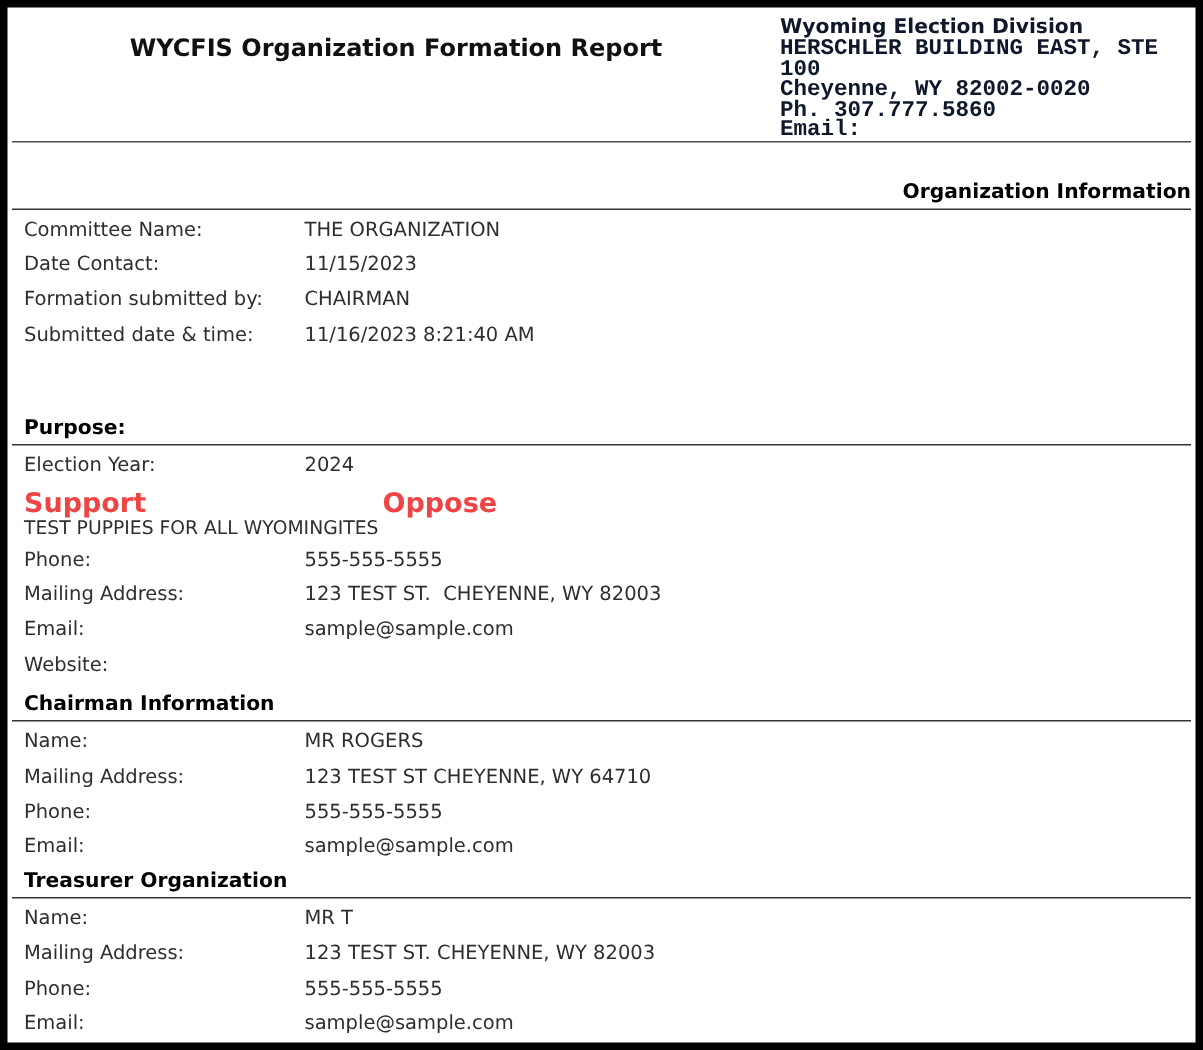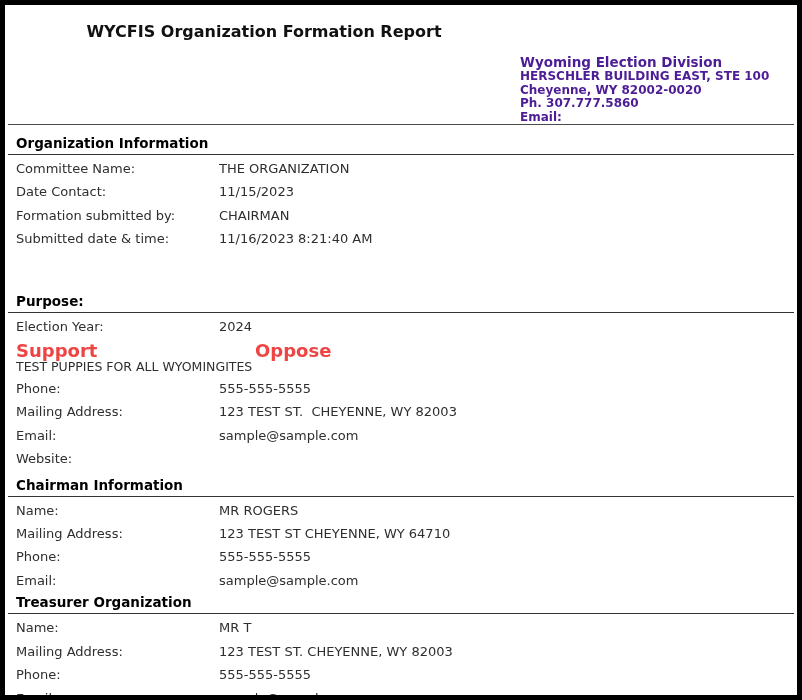--- a/index.html
+++ b/index.html
@@ -30,58 +30,57 @@
     text-align: center;
     padding-top: 12px;
     font-size: 16px;
     font-weight: bold;
     color: #111111;
   }
   .division {
     width: 270px;
     flex-shrink: 0;
     padding-right: 4px;
-    color: #4c1d95;
-    font-weight: bold;
-    margin-top: 44px;
+    color: #0f172a;
+    font-weight: bold;
   }
   .division-name {
     font-size: 13.5px;
     line-height: 16px;
   }
   .division-line {
-    font-size: 12px;
+    font-size: 15px;
     line-height: 13.5px;
+    font-family: Liberation Mono, monospace;
   }
   
   .content {
     margin: 0 3px;
     font-size: 13px;
   }
   .section-heading {
     font-size: 13.5px;
     font-weight: bold;
     color: #000000;
     line-height: 16px;
     padding: 0 0 3px 8px;
     border-bottom: 1.5px solid #333333;
   }
-  .mt-org       { margin-top: 10px; }
+  .mt-org       { margin-top: 25px; text-align: right; }
   .mt-purpose   { margin-top: 42px; }
   .mt-contact   { margin-top: 9px;  }
   .mt-chairman  { margin-top: 6px;  }
   .mt-treasurer { margin-top: 2px;  }
   .rows {
     padding-top: 2px;
   }
   .row {
     display: flex;
     line-height: 23.4px;
     padding-left: 8px;
-    gap: 16px;
   }
   .row .label {
     width: 187px;
     flex-shrink: 0;
   }
   .row .value {
     white-space: pre-wrap;
   }
   
   .support-oppose {

